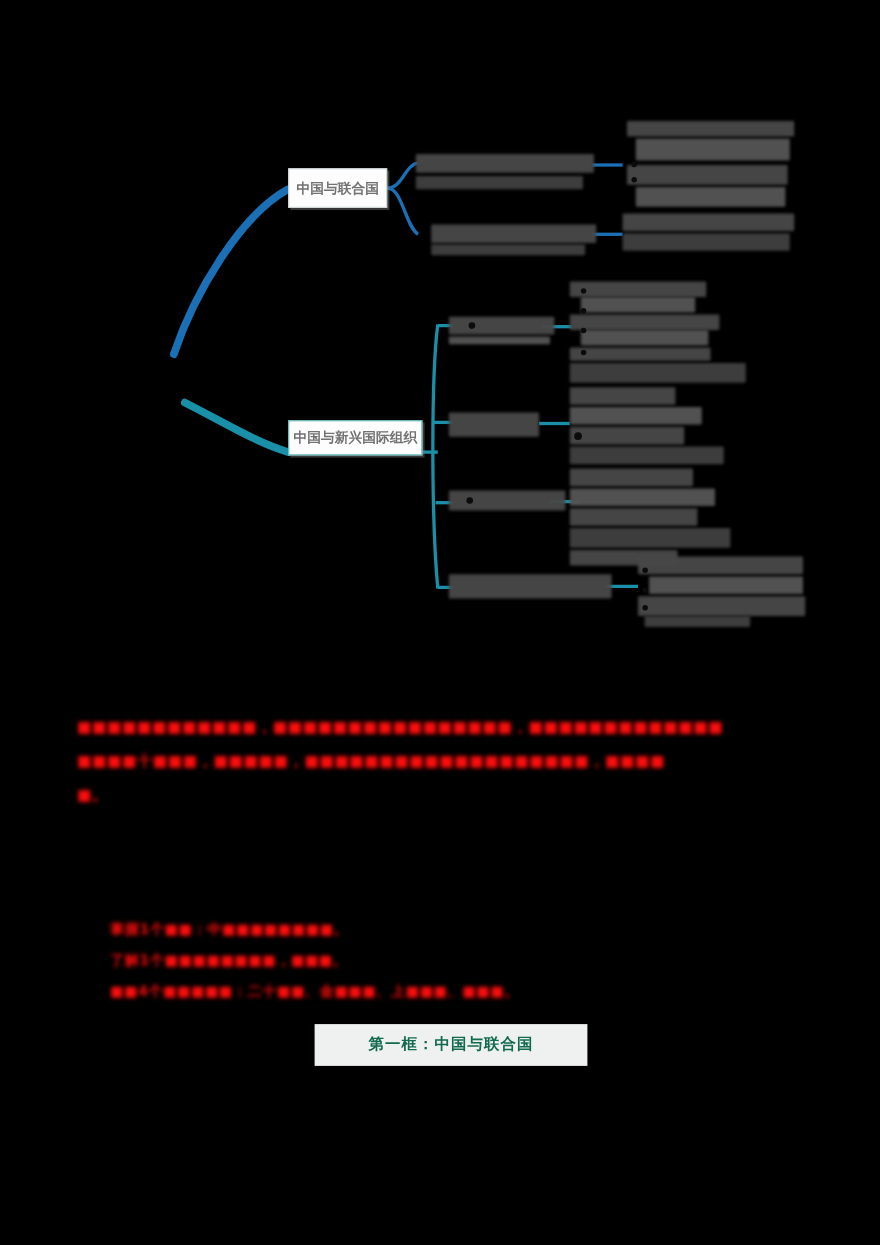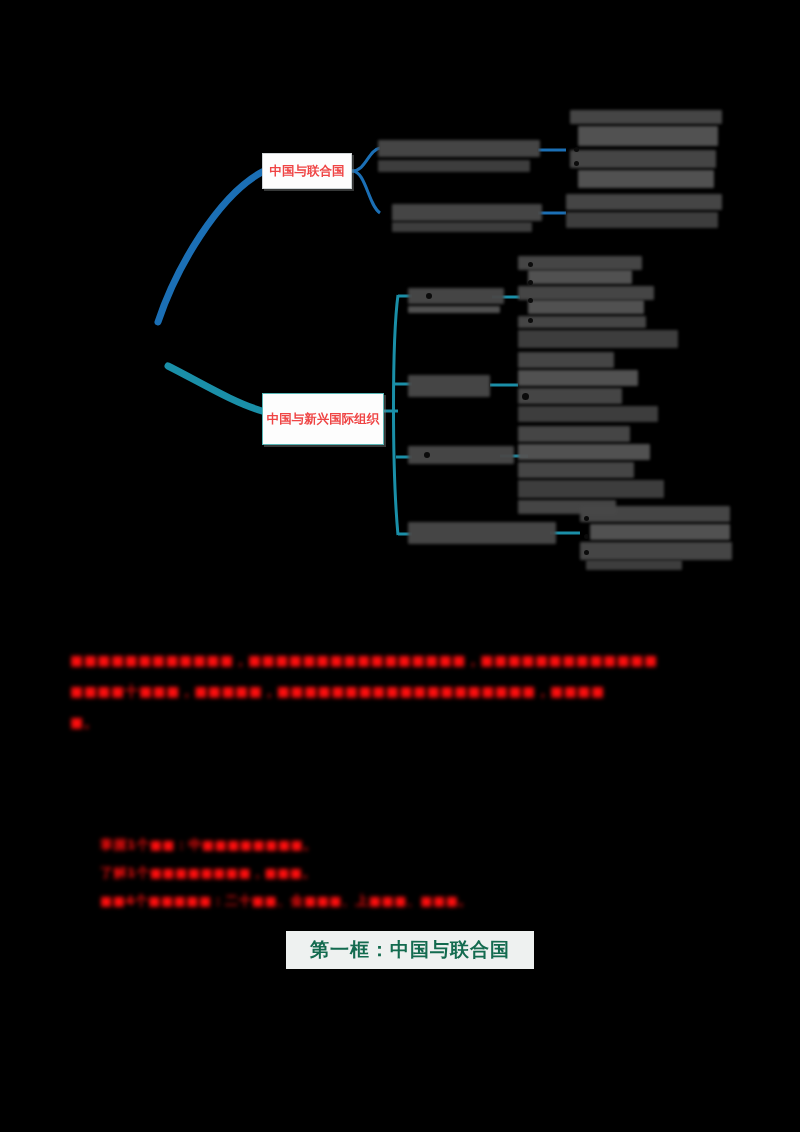--- a/index.html
+++ b/index.html
@@ -12,44 +12,44 @@
   .mindmap{position:absolute;left:0;top:0;width:800px;height:620px;}
   .mm-svg{position:absolute;left:0;top:0;}
 
   .node{position:absolute;box-sizing:border-box;display:flex;
         align-items:center;justify-content:center;white-space:nowrap;}
 
   .node-root{left:86px;top:322px;width:144px;height:44px;
              background:#58c49a;color:#ffffff;font-weight:bold;
              font-size:13px;letter-spacing:.5px;}
 
-  .node-branch{background:#fdfdfd;color:#ef4444;font-weight:bold;
+  .node-branch{background:#fdfdfd;color:#737373;font-weight:bold;
                font-size:12.5px;border:1px solid #c9cfcf;
                box-shadow:2px 2px 0 rgba(120,125,125,.45);}
   .node-b1{left:262px;top:153px;width:90px;height:36px;border-color:#cfd4d6;}
-  .node-b2{left:262px;top:393px;width:122px;height:52px;border-color:#57b6b6;}
+  .node-b2{left:262px;top:382px;width:122px;height:32px;border-color:#57b6b6;}
 
   
   .blk{position:absolute;background:#484848;border-radius:1px;
        filter:blur(1.6px);opacity:.97;}
   .blk.d{background:#3f3f3f;}
   .blk.l{background:#545454;}
   .dot{position:absolute;background:#0b0b0b;border-radius:50%;}
 
   
   .redline{position:absolute;color:#fb0d0d;font-weight:bold;
            filter:blur(1.9px);white-space:nowrap;letter-spacing:.4px;}
   .redwrap{position:absolute;}
 
   
   .heading-band{position:absolute;left:286px;top:931px;width:248px;height:38px;
                 background:#eef1f0;}
   .heading-text{position:absolute;left:286px;top:934px;width:248px;height:32px;
                 display:flex;align-items:center;justify-content:center;
-                color:#136b4f;font-weight:bold;font-size:19px;letter-spacing:1px;}
+                color:#136b4f;font-weight:bold;font-size:14px;letter-spacing:1px;}
 </style>
 </head>
 <body>
 
 <div class="page">
 
   <div class="mindmap">
 
     <svg class="mm-svg" width="800" height="620">
 

